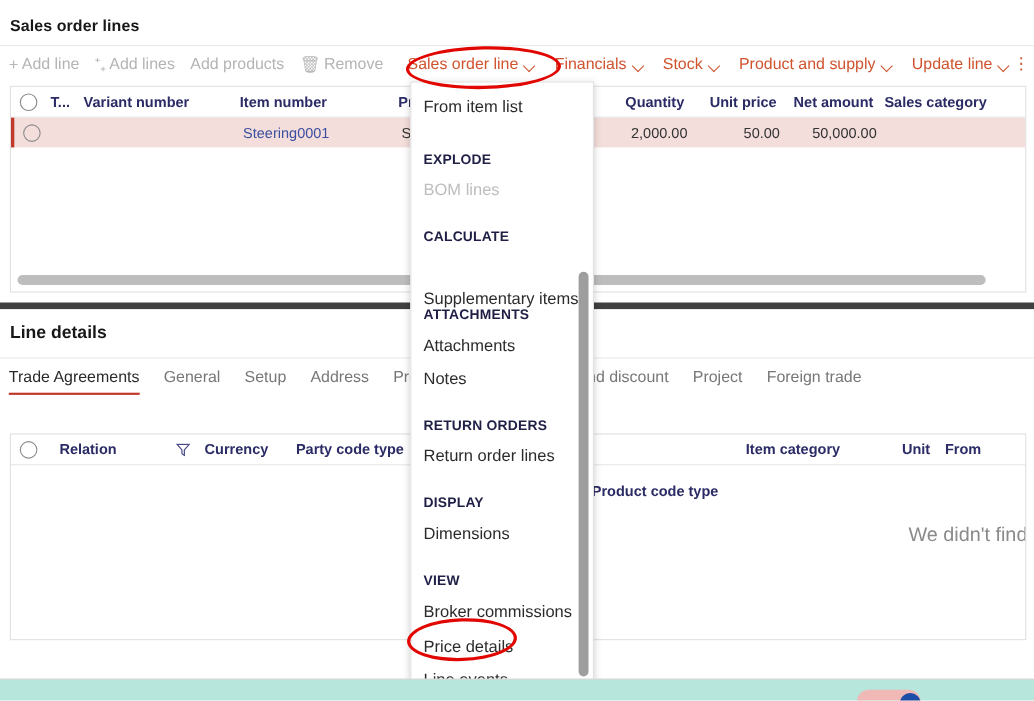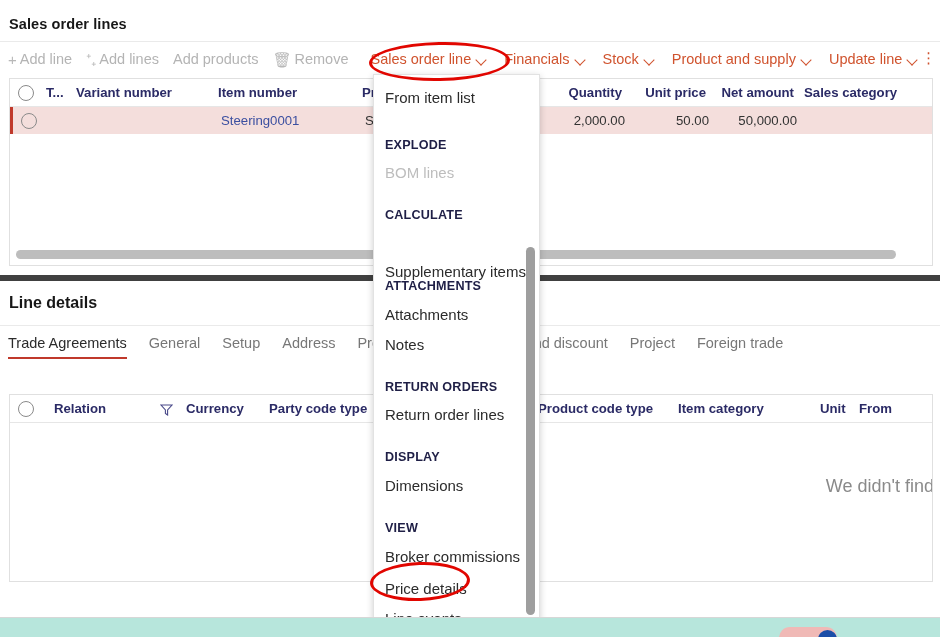--- a/index.html
+++ b/index.html
@@ -392,21 +392,21 @@
 
     <div class="ld-grid">
       <div class="ld-head" id="ld-head">
           <span class="sel-circle" style="left: 8px; top: 6px;"></span>
           <span class="gh" style="left: 44px;">Relation</span>
           <span class="filter-ico" style="left: 150px;"><svg width="13" height="12" viewBox="0 0 13 12">
               <path d="M1 1h11L7.6 6v5L5.4 9.4V6z" fill="none" stroke="#4a4a8a" stroke-width="1.1"></path>
             </svg></span>
           <span class="gh" style="left: 176px;">Currency</span>
           <span class="gh" style="left: 259px;">Party code type</span>
-          <span class="gh" style="left: 528px;">Product code type</span>
+          <span class="gh" style="left: 528px; margin-top: 38px;">Product code type</span>
           <span class="gh" style="left: 668px;">Item category</span>
           <span class="gh" style="left: 810px;">Unit</span>
           <span class="gh" style="left: 849px;">From</span>
         </div>
       <div class="empty-msg">We didn't find</div>
     </div>
   </div>
 
   <div class="menu" id="menu">
     <div class="menu-scroll-track">

